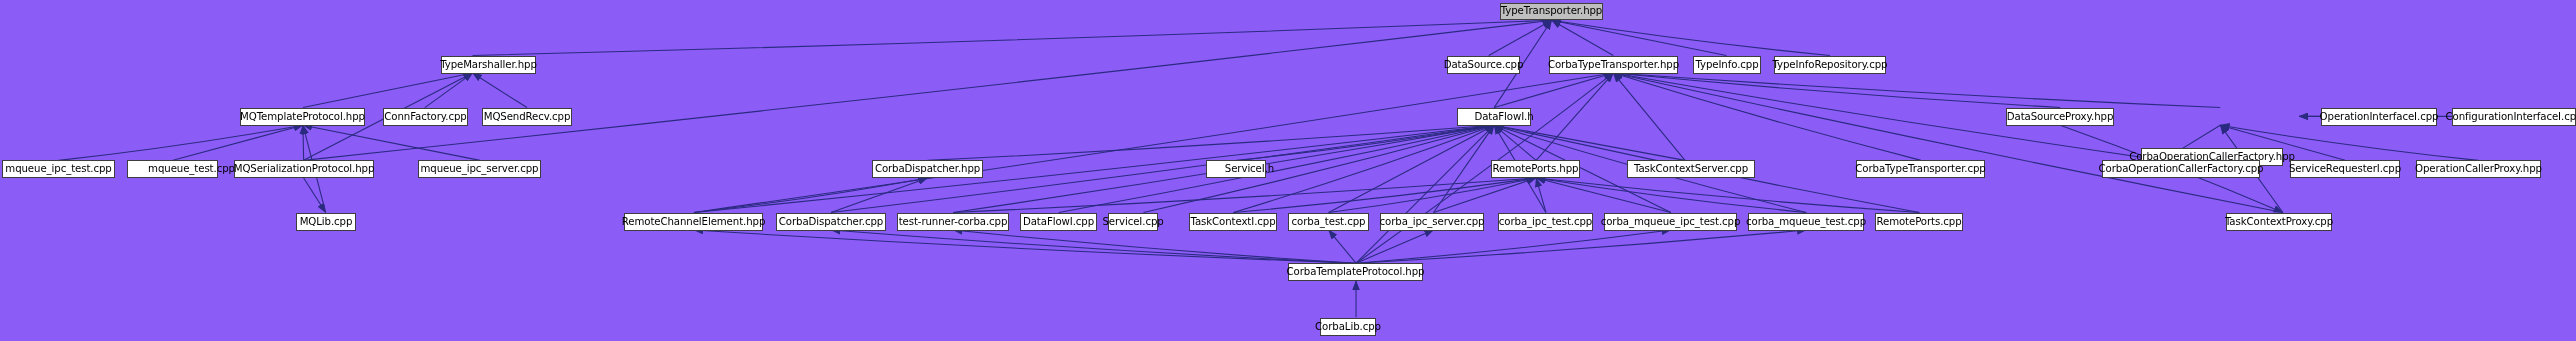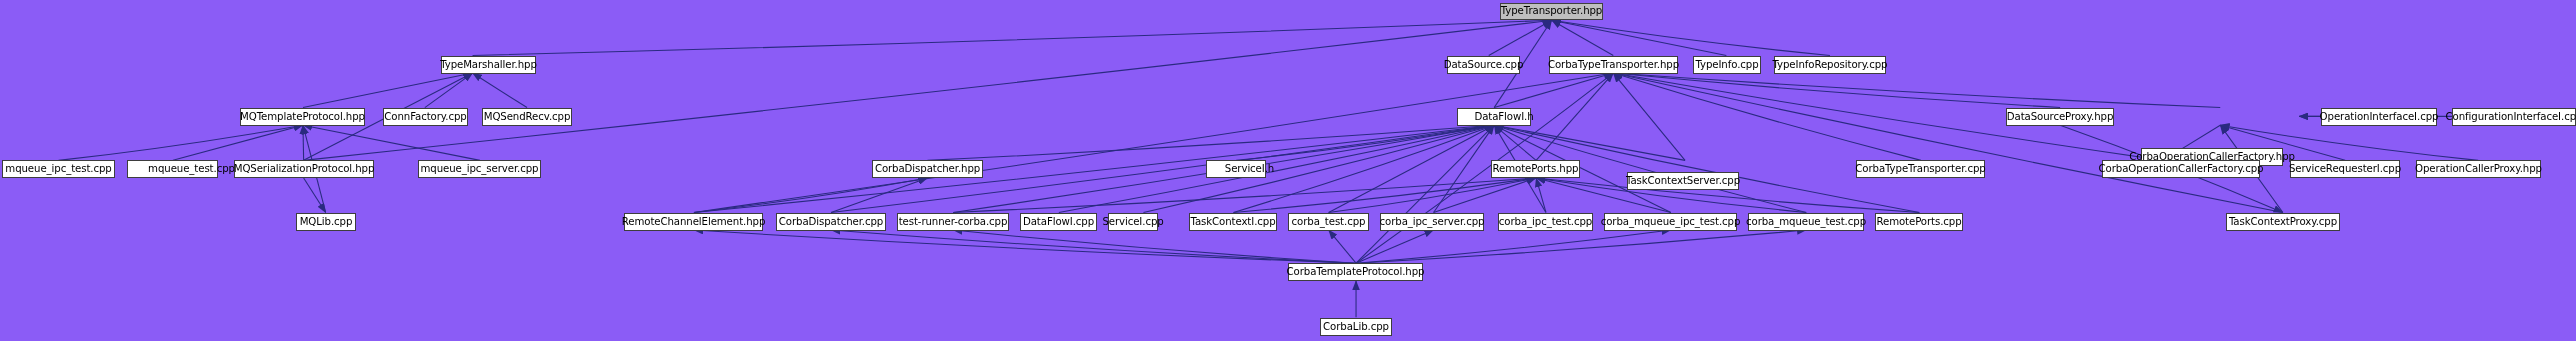--- a/index.html
+++ b/index.html
@@ -148,21 +148,21 @@
     </div>
     <div class="node" style="left: 872px; top: 160px; width: 111px;">
       <span>CorbaDispatcher.hpp</span>
     </div>
     <div class="node" style="left: 1206px; top: 160px; width: 60px; padding-left: 27px;">
       <span>ServiceI.h</span>
     </div>
     <div class="node" style="left: 1491px; top: 160px; width: 89px;">
       <span>RemotePorts.hpp</span>
     </div>
-    <div class="node" style="left: 1627px; top: 160px; width: 112px; margin-top: 12px;">
+    <div class="node" style="left: 1627px; top: 160px; width: 128px;">
       <span>TaskContextServer.cpp</span>
     </div>
     <div class="node" style="left: 1856px; top: 160px; width: 129px;">
       <span>CorbaTypeTransporter.cpp</span>
     </div>
     <div class="node" style="left: 2084px; top: 160px; width: 158px; margin-left: 18px;">
       <span>CorbaOperationCallerFactory.cpp</span>
     </div>
     <div class="node" style="left: 2290px; top: 160px; width: 110px;">
       <span>ServiceRequesterI.cpp</span>
@@ -202,23 +202,23 @@
     </div>
     <div class="node" style="left: 1604px; top: 213px; width: 133px;">
       <span>corba_mqueue_ipc_test.cpp</span>
     </div>
     <div class="node" style="left: 1748px; top: 213px; width: 116px;">
       <span>corba_mqueue_test.cpp</span>
     </div>
     <div class="node" style="left: 1875px; top: 213px; width: 88px;">
       <span>RemotePorts.cpp</span>
     </div>
-    <div class="node" style="left: 2226px; top: 213px; width: 114px;">
+    <div class="node" style="left: 2226px; top: 213px; width: 106px;">
       <span>TaskContextProxy.cpp</span>
     </div>
     <div class="node" style="left: 1288px; top: 263px; width: 135px;">
       <span>CorbaTemplateProtocol.hpp</span>
     </div>
-    <div class="node" style="left: 1320px; top: 318px; width: 72px;">
+    <div class="node" style="left: 1320px; top: 318px; width: 56px;">
       <span>CorbaLib.cpp</span>
     </div>
   </div>
 
 
 </body></html>

